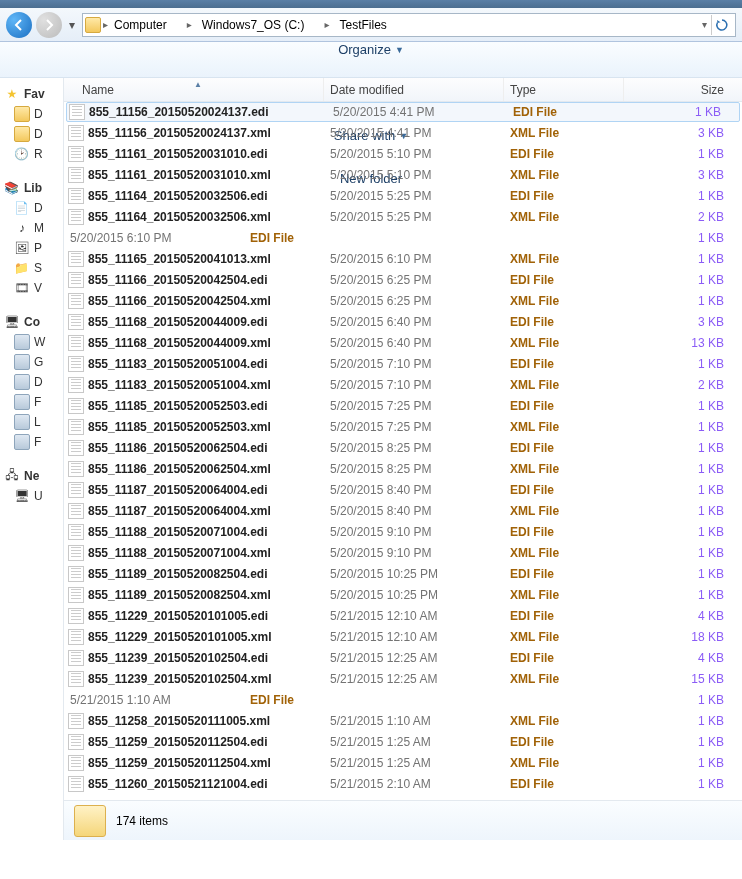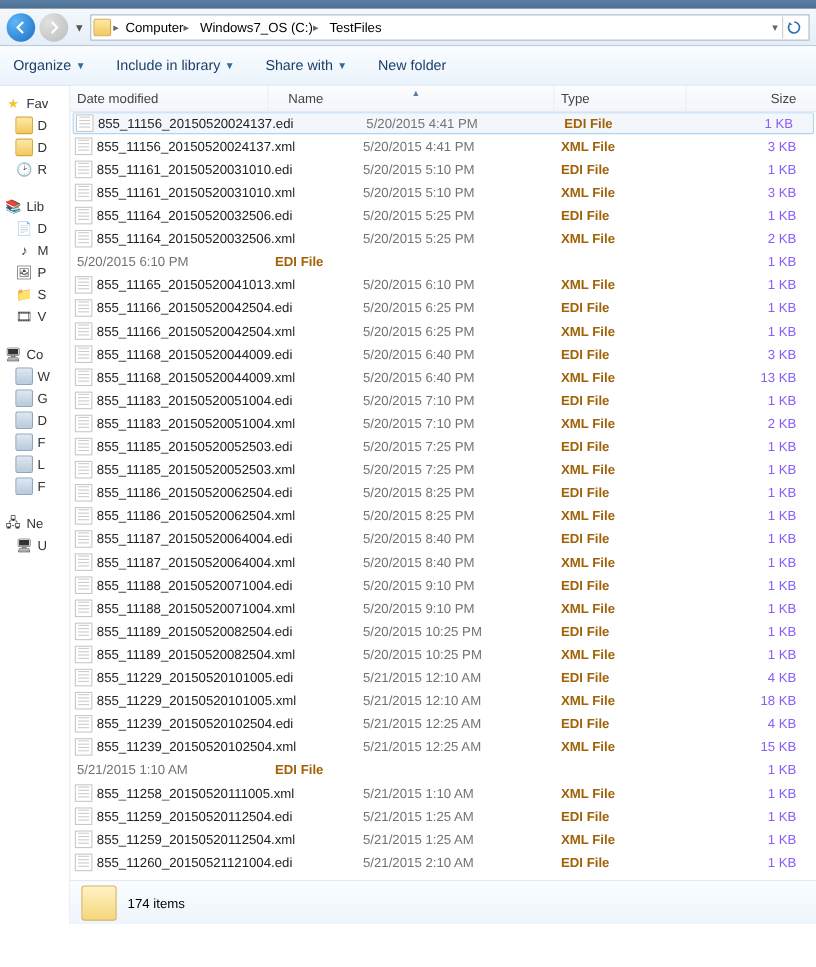--- a/index.html
+++ b/index.html
@@ -5,25 +5,25 @@
   * { box-sizing: border-box; margin: 0; padding: 0; }
   body { font-family: "Segoe UI", Tahoma, sans-serif; font-size: 12px; background: #fff; width: 742px; height: 879px; overflow: hidden; color: #000; }
   .titlebar { height: 8px; background: linear-gradient(#5a7fa6, #4c6e90); }
   .navbar { height: 34px; background: linear-gradient(#f4f8fc, #e5eef8); display: flex; align-items: center; padding: 0 6px; border-bottom: 1px solid #b0c4de; gap: 4px; }
   .nav-btn { width: 26px; height: 26px; border-radius: 50%; display: flex; align-items: center; justify-content: center; }
   .nav-back { background: radial-gradient(circle at 30% 30%, #5fb6f7, #1b6fc2); color: #fff; }
   .nav-fwd { background: radial-gradient(circle at 30% 30%, #e0e0e0, #bcbcbc); color: #888; }
   .nav-drop { width: 12px; display:flex; align-items:center; justify-content:center; color:#555; }
   .addrbar { flex: 1; height: 24px; background: #fff; border: 1px solid #a7b7c7; display: flex; align-items: center; padding: 0 2px; gap: 2px; }
   .folder-ico { width: 16px; height: 16px; background: linear-gradient(#ffe9a8,#f3c85d); border:1px solid #d6a93f; border-radius:2px; }
-  .crumb { padding: 2px 4px; display: flex; align-items: center; gap: 0; }
+  .crumb { padding: 2px 4px; display: flex; align-items: center; gap: 20px; }
   .crumb-sep { color: #666; font-size: 10px; }
   .addr-end { margin-left: auto; display:flex; align-items:center; gap:4px; padding-right:2px;}
   .refresh { width: 20px; height: 20px; display:flex; align-items:center; justify-content:center; color:#2b6fb0; border-left:1px solid #ccc; }
-  .toolbar { height: 36px; background: linear-gradient(#fafdff, #eaf3fc); display: flex; align-items: center; padding: 0 12px; gap: 28px; border-bottom: 1px solid #d8e4f0; color: #1d3f66; font-size: 13px; }
+  .toolbar { height: 36px; background: linear-gradient(#fafdff, #eaf3fc); display: flex; align-items: center; padding: 0 12px; gap: 28px; border-bottom: 1px solid #d8e4f0; color: #1d3f66; font-size: 13px; flex-direction: column; }
   .tool { display: flex; align-items: center; gap: 4px; cursor: default; }
   .tool .dd { font-size: 9px; color:#3a6a9a; }
   .main { display: flex; height: 762px; }
   .sidebar { width: 64px; border-right: 1px solid #e3e9ef; padding: 6px 0 6px 4px; overflow: hidden; }
   .side-group { margin-bottom: 14px; }
   .side-head { display: flex; align-items: center; gap: 4px; padding: 2px 0; font-size:12px; color:#333;}
   .side-item { display: flex; align-items: center; gap: 4px; padding: 2px 0 2px 10px; color:#333; white-space:nowrap; overflow:hidden;}
   .ico { width:16px; height:16px; display:inline-flex; align-items:center; justify-content:center; font-size:12px;}
   .star{color:#f4c430;} .folderc{background:linear-gradient(#ffe9a8,#f3c85d);border:1px solid #d6a93f;border-radius:2px;} .drive{background:linear-gradient(#dfe8f2,#b8c9da);border:1px solid #8ea5bb;border-radius:2px;}
   .content { flex: 1; display: flex; flex-direction: column; }
@@ -39,21 +39,21 @@
   .row.sel { background: #f3f7fc; border: 1px solid #b0d4f4; border-radius:2px; margin:0 2px; height:20px;}
   .cell-name { width: 260px; display:flex; align-items:center; gap:4px; padding-left:4px;}
   .row.sel .cell-name{padding-left:2px;}
   .file-ico { width:16px;height:16px;border:1px solid #c8c8c8;background:#fff;position:relative;}
   .file-ico:before{content:"";position:absolute;top:1px;left:2px;right:2px;height:1px;background:#ccc;box-shadow:0 3px #ccc,0 6px #ccc,0 9px #ccc;}
   .cell-date { width: 180px; padding-left:6px; color:#737373;}
   .cell-type { width: 120px; padding-left:6px; color:#a16207;font-weight:bold;}
   .cell-size { flex:1; text-align:right; padding-right:18px; color:#8b5cf6;}
   .status { height: 40px; border-top:1px solid #e3e9ef; display:flex; align-items:center; padding:0 10px; gap:10px; background:linear-gradient(#fafdff,#eef5fc);}
   .status .big-ico { width:32px;height:32px;background:linear-gradient(#fff2c6,#f5d67a);border:1px solid #dcb04e;border-radius:3px;}
-  .trunc{overflow:hidden;text-overflow:ellipsis;white-space:nowrap;}
+  .trunc{overflow:hidden;text-overflow:ellipsis;white-space:nowrap;font-weight:bold;}
 </style>
 </head>
 <body>
 
 <div class="titlebar"></div>
 
 <div class="navbar">
   <div class="nav-btn nav-back">
     <svg width="14" height="14" viewBox="0 0 14 14">
         <path d="M9 2 L4 7 L9 12" stroke="#fff" stroke-width="2" fill="none"></path>
@@ -192,25 +192,25 @@
         </div>
       <div class="side-item">
           <span class="ico">🖥</span>
           <span>U</span>
         </div>
     </div>
   </div>
 
   <div class="content">
     <div class="colhead">
-      <div class="col c-date">Date modified</div>
       <div class="col c-name">
           <span>Name</span>
           <span class="sort">▲</span>
         </div>
+      <div class="col c-date">Date modified</div>
       <div class="col c-type">Type</div>
       <div class="col c-size">Size</div>
     </div>
     <div class="filelist" id="filelist">
         <div class="row sel">
           <div class="cell-name">
             <span class="file-ico"></span>
             <span class="trunc">855_11156_20150520024137.edi</span>
           </div>
           <div class="cell-date">5/20/2015 4:41 PM</div>

